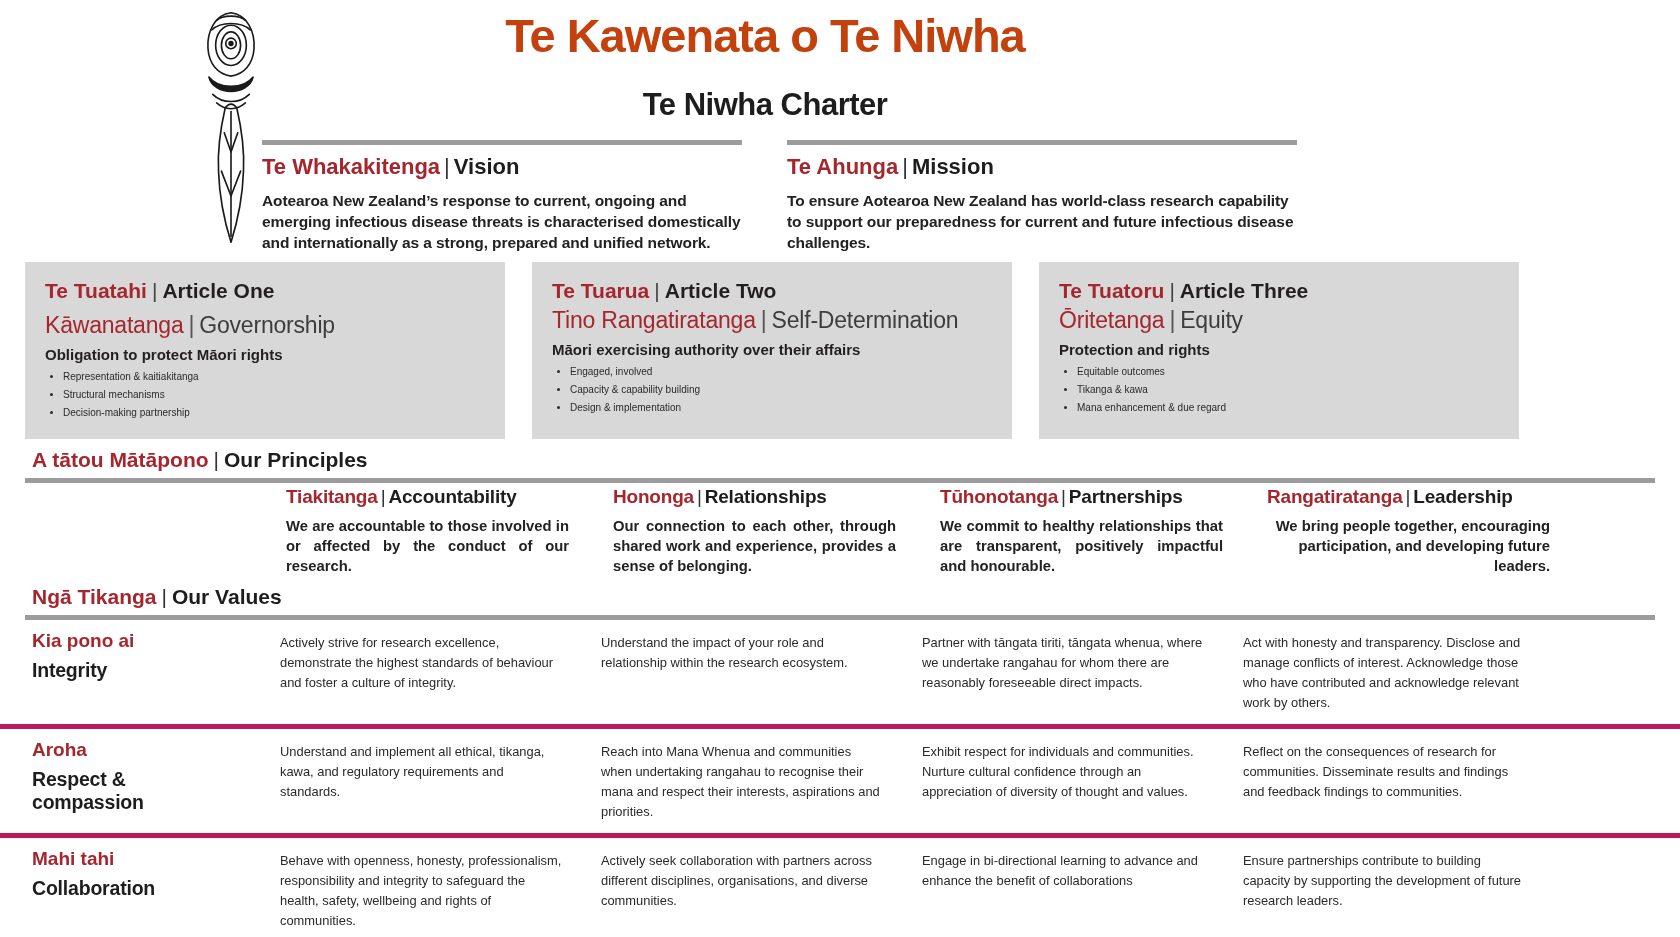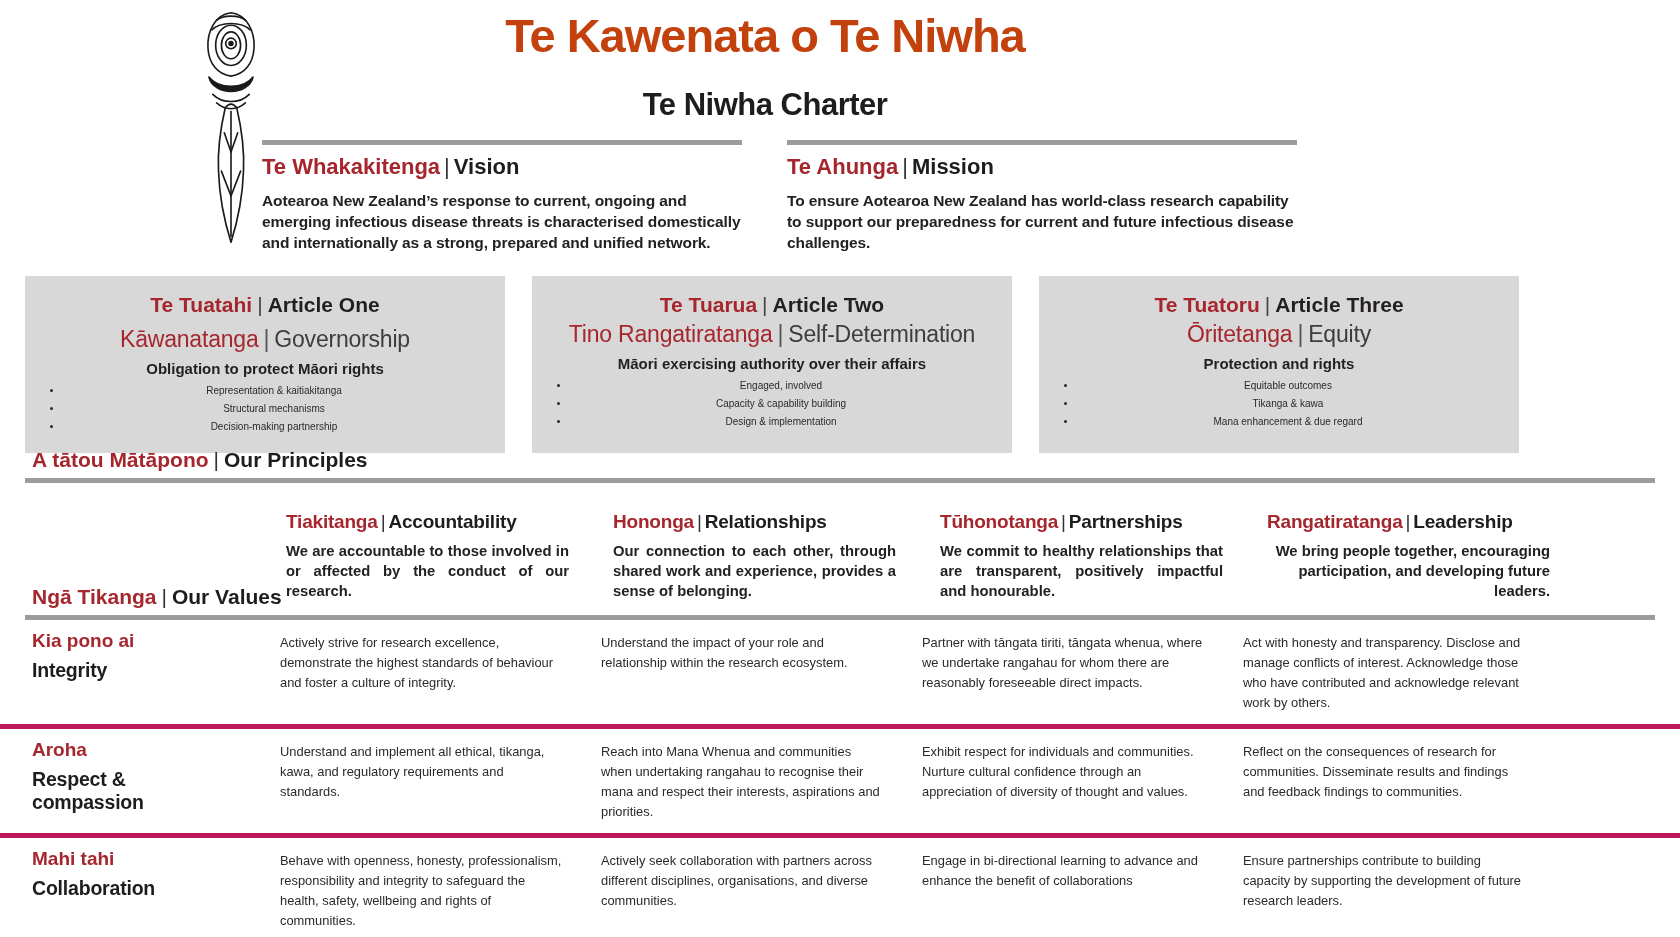--- a/index.html
+++ b/index.html
@@ -26,21 +26,21 @@
   .vm-block { position:absolute; top:0; }
   .vm-vision { left:262px; width:480px; }
   .vm-mission { left:787px; width:510px; }
   .vm-bar { height:5px; background:#9c9c9c; margin-bottom:9px; }
   .vm-heading { font-size:22px; font-weight:bold; color:#1d1d1d; }
   .vm-heading .maori { color:#a6262e; }
   .vm-heading .sep { font-weight:normal; color:#333; padding:0 4px; }
   .vm-body { margin-top:10px; font-size:15.5px; font-weight:bold; line-height:1.36; color:#222; letter-spacing:-0.1px; }
 
   
-  .articles { position:absolute; top:276px; left:25px; width:1630px; display:flex;text-align:center; }
+  .articles { position:absolute; top:262px; left:25px; width:1630px; display:flex; }
   .article-card {
     width:480px; min-height:161px; background:#d8d8d8;
     padding:17px 20px 14px 20px; margin-right:27px;
   }
   .article-card:last-child { margin-right:8px; }
   .article-title { font-size:21px; font-weight:bold; color:#231f20; }
   .article-title .maori { color:#a6262e; }
   .article-title .sep { font-weight:normal; color:#444; padding:0 5px; }
   .article-concept { font-size:23px; font-weight:normal; color:#3d3d3d; margin-top:9px; letter-spacing:-0.2px; }
   .article-concept .maori { color:#a6262e; }
@@ -57,21 +57,21 @@
   .section-bar { height:5px; background:#9c9c9c; margin:6px 25px 0 25px; }
 
   .principles-section { position:absolute; top:448px; left:0; width:1680px; }
 
   .cols-grid {
     display:grid;
     grid-template-columns:210px 283px 283px 283px 283px;
     column-gap:38px;
     padding:0 26px 0 32px;
   }
-  .principles-grid { margin-top:28px;gap:44px; }
+  .principles-grid { margin-top:3px;gap:44px; }
   .principle-heading { font-size:19px; font-weight:bold; color:#1d1d1d; letter-spacing:-0.2px; }
   .principle-heading .maori { color:#a6262e; }
   .principle-heading .sep { font-weight:normal; color:#333; padding:0 3px; }
   .principle-body { margin-top:8px; font-size:14.8px; font-weight:bold; line-height:1.36; color:#222; text-align:justify; }
   .principle-body.last { text-align:right; }
 
   
   .values-section { position:absolute; top:585px; left:0; width:1680px; }
   .values-row { padding-top:10px; padding-bottom:11px; align-items:start; }
   .values-row + .values-row { border-top:5px solid #be185d; }

